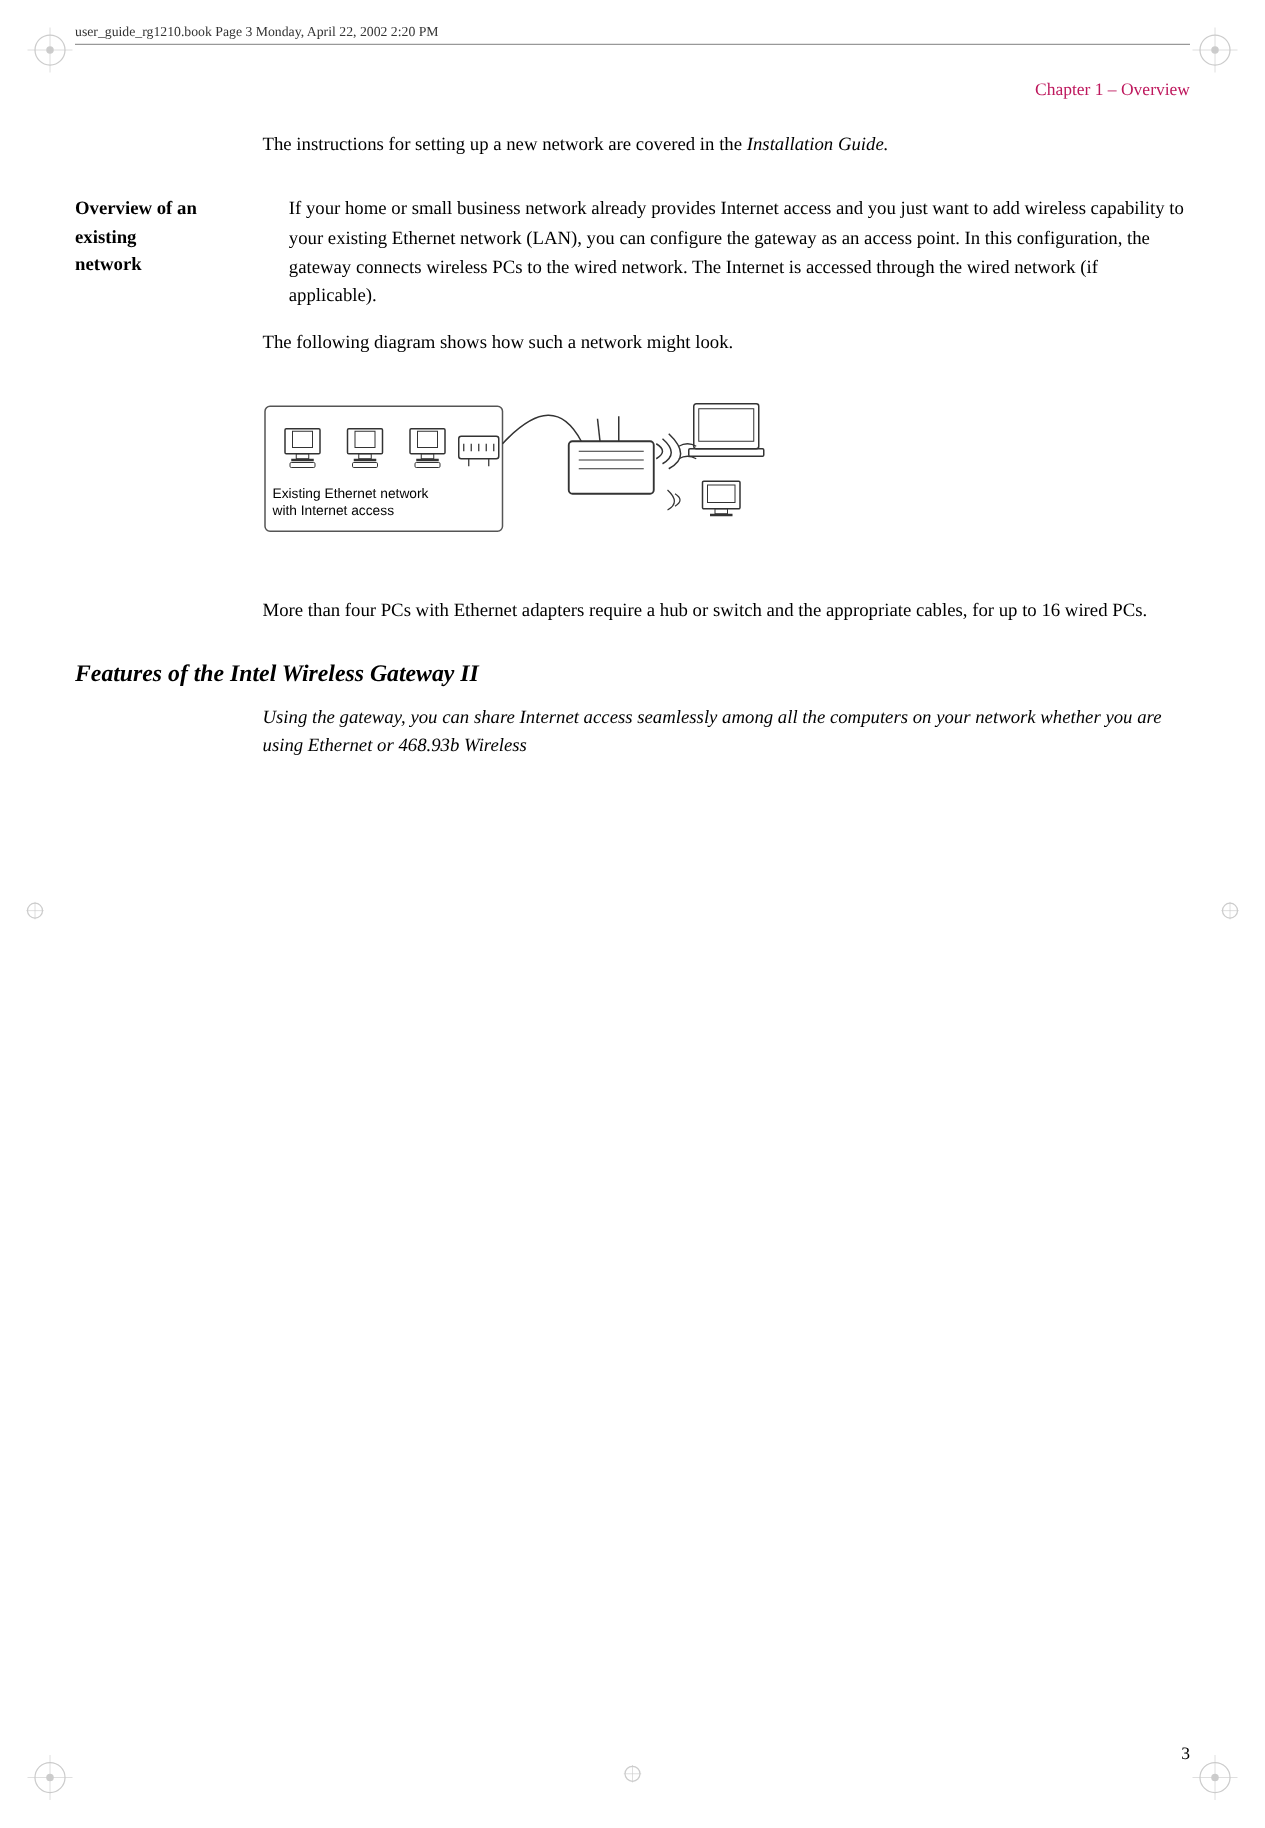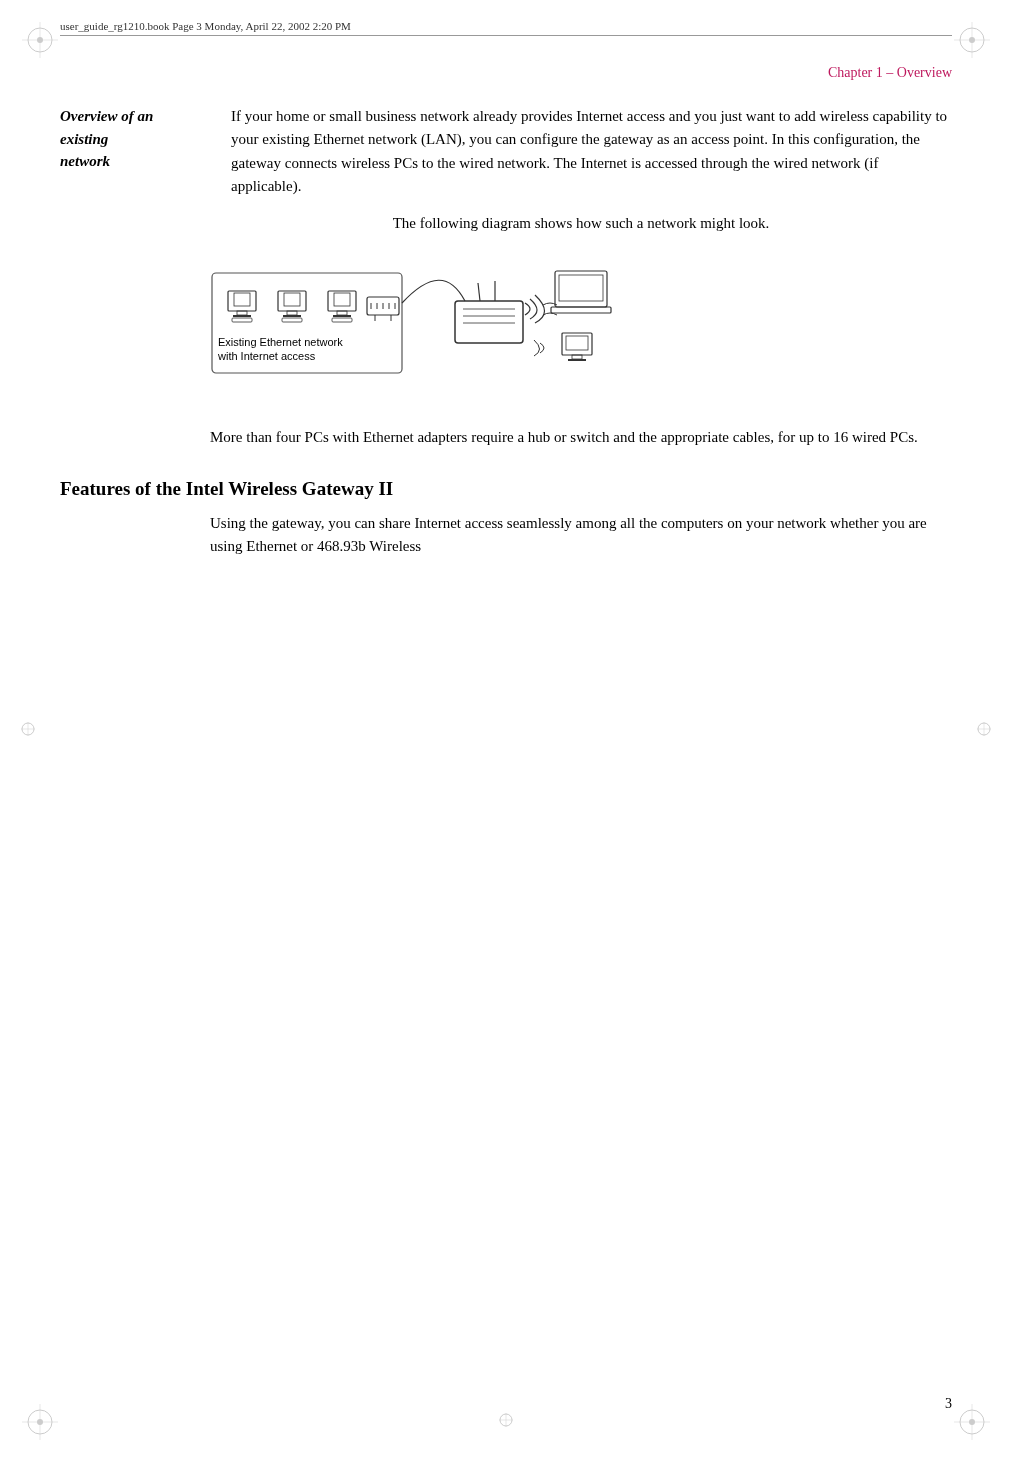--- a/index.html
+++ b/index.html
@@ -78,21 +78,20 @@
 
     
     .two-col {
       display: flex;
       gap: 20px;
       margin-bottom: 14px;
     }
     .left-col {
       width: 130px;
       flex-shrink: 0;
-      font-style: italic;
     }
     .right-col {
       flex: 1;
     }
 
     
     .full-text {
       margin-left: 150px;
       margin-bottom: 14px;
       line-height: 1.55;
@@ -107,20 +106,21 @@
     .body-text {
       line-height: 1.55;
       font-size: 15px;
     }
 
     .italic { font-style: italic; }
 
     
     .features-section {
       margin-top: 10px;
+      font-style: italic;
     }
 
     .features-title {
       font-size: 19px;
       font-weight: bold;
       margin-left: 0px;
       margin-bottom: 12px;
     }
 
     
@@ -187,34 +187,37 @@
 </div>
 
 <div class="file-info-bar">
   <span class="file-info-text">user_guide_rg1210.book  Page 3  Monday, April 22, 2002  2:20 PM</span>
 </div>
 
 <div class="content-area">
 
   <div class="chapter-header">Chapter 1  –  Overview</div>
 
+  <div class="full-text" style="margin-bottom: 28px;">
+    <span class="body-text">The instructions for setting up a new network are covered in the <span class="italic">Installation Guide.</span></span>
+  </div>
 
   <div class="two-col">
     <div class="left-col">
       <div class="section-heading">
         <span>Overview of an</span><br>
         <span>existing</span><br>
         <span>network</span>
       </div>
     </div>
     <div class="right-col">
       <div class="body-text" style="margin-bottom: 14px; margin-left: 21px;">
         <span>If your home or small business network already provides Internet access and you just want to add wireless capability to your existing Ethernet network (LAN), you can configure the gateway as an access point. In this configuration, the gateway connects wireless PCs to the wired network. The Internet is accessed through the wired network (if applicable).</span>
       </div>
-      <div class="body-text" style="margin-bottom: 18px; text-align: center;">
+      <div class="body-text" style="margin-bottom: 18px;">
         <span>The following diagram shows how such a network might look.</span>
       </div>
 
       <div style="margin-bottom: 18px;">
         <svg class="diagram-svg" width="430" height="155" viewBox="0 0 430 155">
 
           <rect x="2" y="20" width="190" height="100" rx="4" ry="4" fill="none" stroke="#555" stroke-width="1.2"></rect>
 
           <g>
             <rect x="18" y="38" width="28" height="20" rx="1" fill="none" stroke="#333" stroke-width="1.2"></rect>

